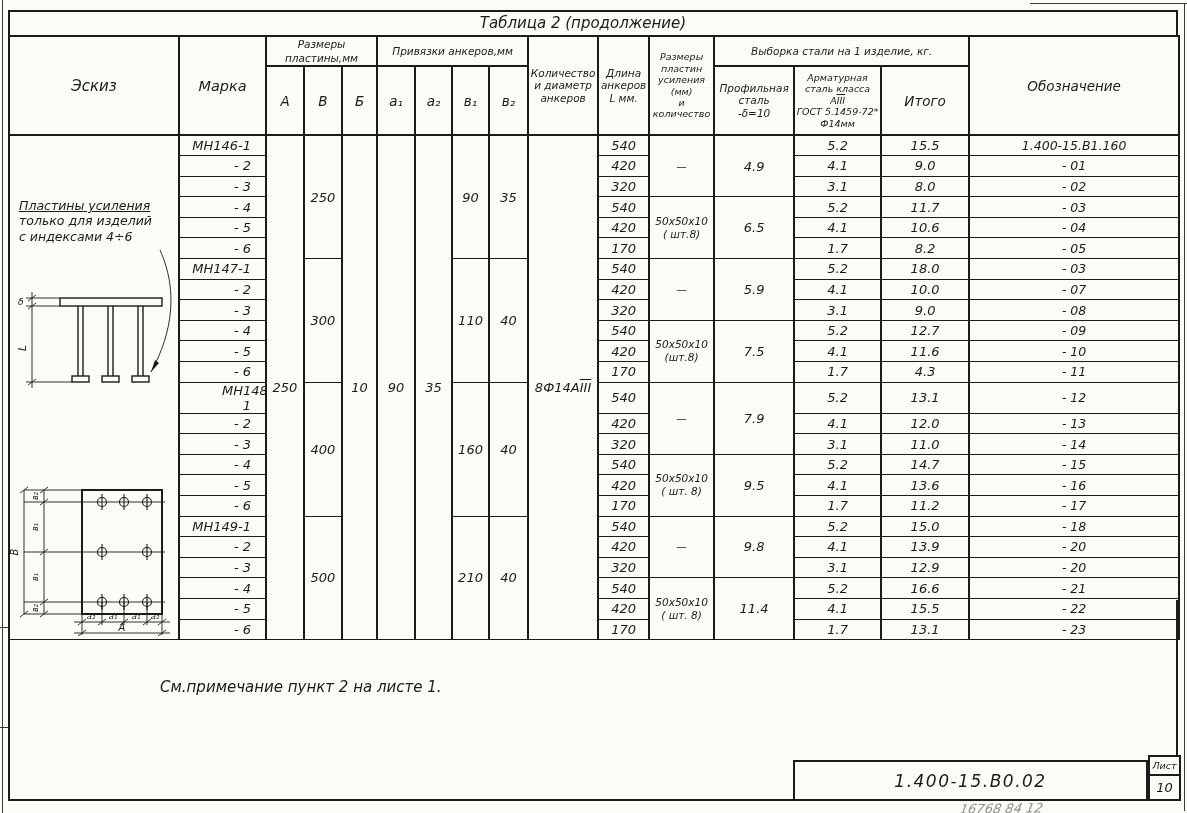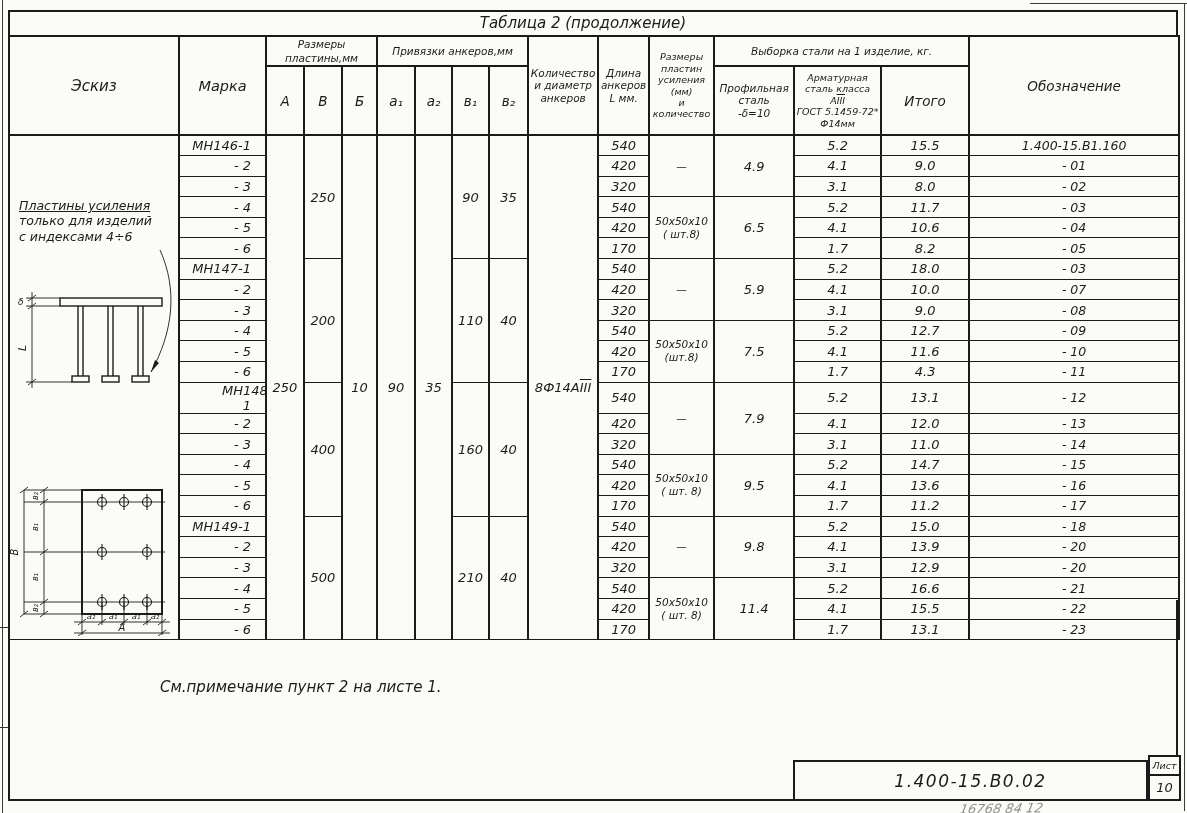--- a/index.html
+++ b/index.html
@@ -293,21 +293,21 @@
         </tr>
         <tr>
           <td class="c-mark" style="white-space: pre-line;">- 6</td>
           <td class="c-num" style="white-space: pre-line;">170</td>
           <td class="c-num" style="white-space: pre-line;">1.7</td>
           <td class="c-num" style="white-space: pre-line;">8.2</td>
           <td class="c-desig" style="white-space: pre-line;">- 05</td>
         </tr>
         <tr>
           <td class="c-mark" style="white-space: pre-line;">МН147-1</td>
-          <td class="c-num" rowspan="6" style="white-space: pre-line;">200</td>
+          <td class="c-num" rowspan="6" style="white-space: pre-line;">300</td>
           <td class="c-num" rowspan="6" style="white-space: pre-line;">110</td>
           <td class="c-num" rowspan="6" style="white-space: pre-line;">40</td>
           <td class="c-num" style="white-space: pre-line;">540</td>
           <td class="c-plates" rowspan="3" style="white-space: pre-line;">—</td>
           <td class="c-num" rowspan="3" style="white-space: pre-line;">5.9</td>
           <td class="c-num" style="white-space: pre-line;">5.2</td>
           <td class="c-num" style="white-space: pre-line;">18.0</td>
           <td class="c-desig" style="white-space: pre-line;">- 03</td>
         </tr>
         <tr>

